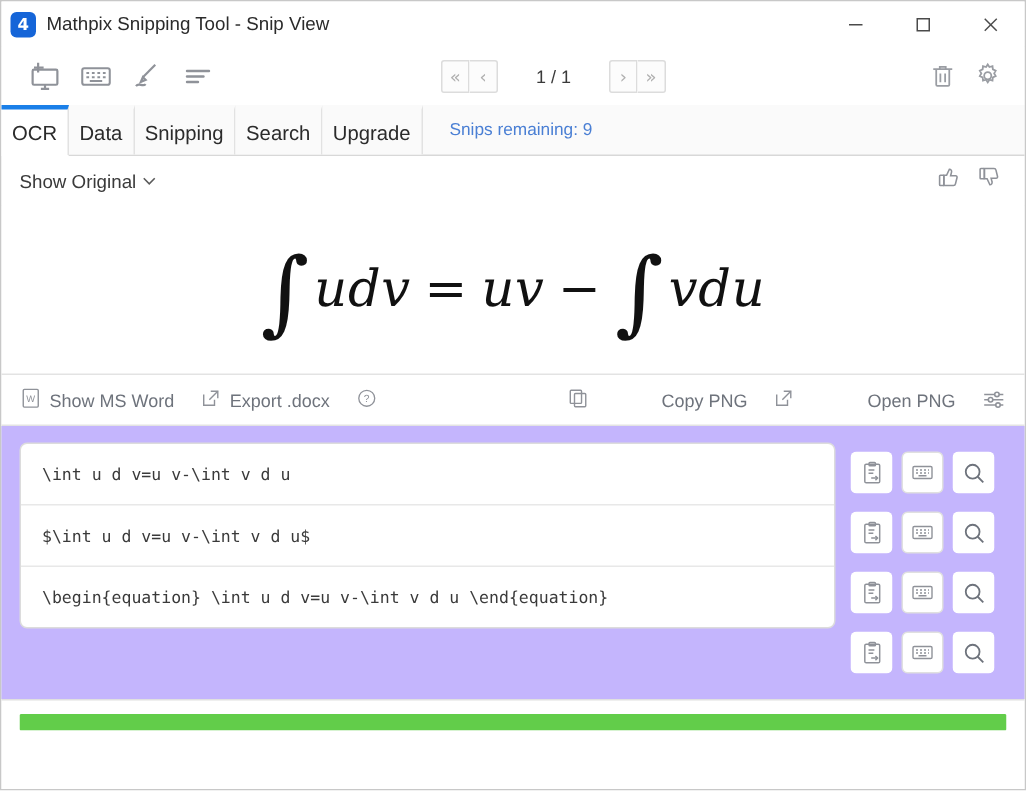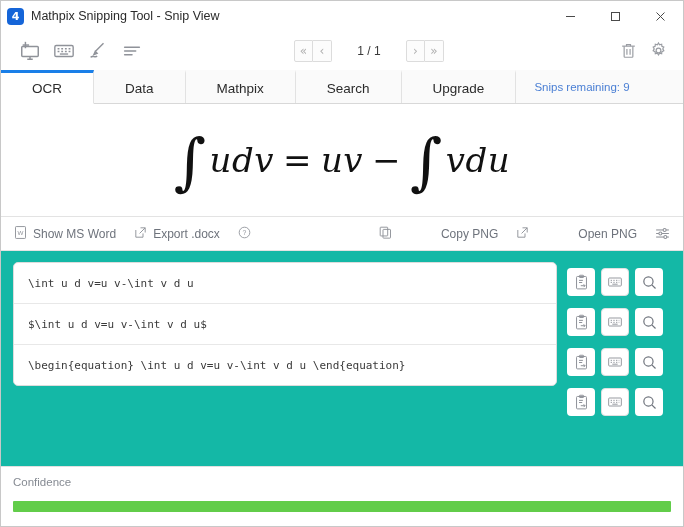--- a/index.html
+++ b/index.html
@@ -141,21 +141,21 @@
     display: flex;
     align-items: stretch;
     background: #fafafa;
     border-bottom: 1px solid #d8d8d8;
     position: relative;
   }
   .tab {
     display: flex;
     align-items: center;
     justify-content: center;
-    padding: 0 31px;
+    padding: 0 7px;
     font-size: 13.5px;
     color: #2b2b2b;
     background: #fafafa;
     border-right: 1px solid #e2e2e2;
     box-sizing: border-box;
     border-top: 3px solid transparent;
   }
   .tab.first { border-left: none; }
   .tab.active {
     background: #ffffff;
@@ -274,21 +274,21 @@
   }
   .exportbar-right .exp-item { margin-right: 0; margin-left: 17px; gap: 48px; }
 
   
   .results-wrap {
     flex: 1 1 auto;
     padding: 11px 12px 0 12px;
     display: flex;
     align-items: flex-start;
     gap: 10px;
-    background: #14b8a6;
+    background: #c4b5fd;
     overflow: hidden;
   }
   .results-panel {
     flex: 1 1 auto;
     border: 1px solid #dcdcdc;
     border-radius: 5px;
     background: #ffffff;
     overflow: hidden;
   }
   .result-row {
@@ -441,28 +441,52 @@
           <circle cx="12" cy="12" r="3"></circle>
           <path d="M12 2.5 l1.4 2.2 2.6 -.7 .3 2.6 2.4 1.1 -1.3 2.3 1.3 2.3 -2.4 1.1 -.3 2.6 -2.6 -.7 -1.4 2.2 -1.4 -2.2 -2.6 .7 -.3 -2.6 -2.4 -1.1 1.3 -2.3 -1.3 -2.3 2.4 -1.1 .3 -2.6 2.6 .7 Z"></path>
         </svg>
       </div>
     </div>
   </div>
 
   <div class="tabbar">
     <div class="tab first active">OCR</div>
     <div class="tab">Data</div>
-    <div class="tab">Mathpix</div>
+    <div class="tab">Snipping</div>
     <div class="tab">Search</div>
     <div class="tab">Upgrade</div>
     <div class="snips-area">
       <div class="snips-text">Snips remaining: 9</div>
     </div>
   </div>
 
+  <div class="showrow">
+    <div class="show-original">
+      <span>Show Original</span>
+      <span class="chev">
+        <svg width="13" height="13" viewBox="0 0 16 16" fill="none" stroke="#5a5a5a" stroke-width="1.3">
+            <path d="M3.5 6 L8 10.5 L12.5 6"></path>
+          </svg>
+      </span>
+    </div>
+    <div class="showrow-right">
+      <span>
+        <svg width="18" height="18" viewBox="0 0 24 24" fill="none" stroke="#8f9299" stroke-width="1.4">
+          <path d="M7 10.5 v9 h8.5 a1.8 1.8 0 0 0 1.8 -1.4 l1.4 -5.6 a1.3 1.3 0 0 0 -1.3 -1.6 h-4.4 l.8 -3.2 a2 2 0 0 0 -1.9 -2.6 l-2.5 5.4 Z"></path>
+          <rect x="3.2" y="10.5" width="3.8" height="9" rx="0.7"></rect>
+        </svg>
+      </span>
+      <span>
+        <svg width="18" height="18" viewBox="0 0 24 24" fill="none" stroke="#8f9299" stroke-width="1.4">
+          <path d="M7 13.5 v-9 h8.5 a1.8 1.8 0 0 1 1.8 1.4 l1.4 5.6 a1.3 1.3 0 0 1 -1.3 1.6 h-4.4 l.8 3.2 a2 2 0 0 1 -1.9 2.6 l-2.5 -5.4 Z"></path>
+          <rect x="3.2" y="4.5" width="3.8" height="9" rx="0.7"></rect>
+        </svg>
+      </span>
+    </div>
+  </div>
 
   <div class="preview">
     <div class="formula">
       <span class="intsym">∫</span>
       <span>udv</span>
       <span class="eqop">=</span>
       <span>uv</span>
       <span class="eqop">−</span>
       <span class="intsym">∫</span>
       <span>vdu</span>
@@ -641,19 +665,18 @@
           <svg width="17" height="17" viewBox="0 0 24 24" fill="none" stroke="#6e737c" stroke-width="1.7">
             <circle cx="10.5" cy="10.5" r="6.5"></circle>
               <line x1="15.3" y1="15.3" x2="20.5" y2="20.5"></line>
           </svg>
         </div>
       </div>
     </div>
   </div>
 
   <div class="confidence">
-    <div class="conf-label">Confidence</div>
     <div class="conf-track">
       <div class="conf-fill" id="conf-fill" style="width: 100%; background: rgb(98, 205, 74);"></div>
     </div>
   </div>
 
 </div>
 
 </body></html>

